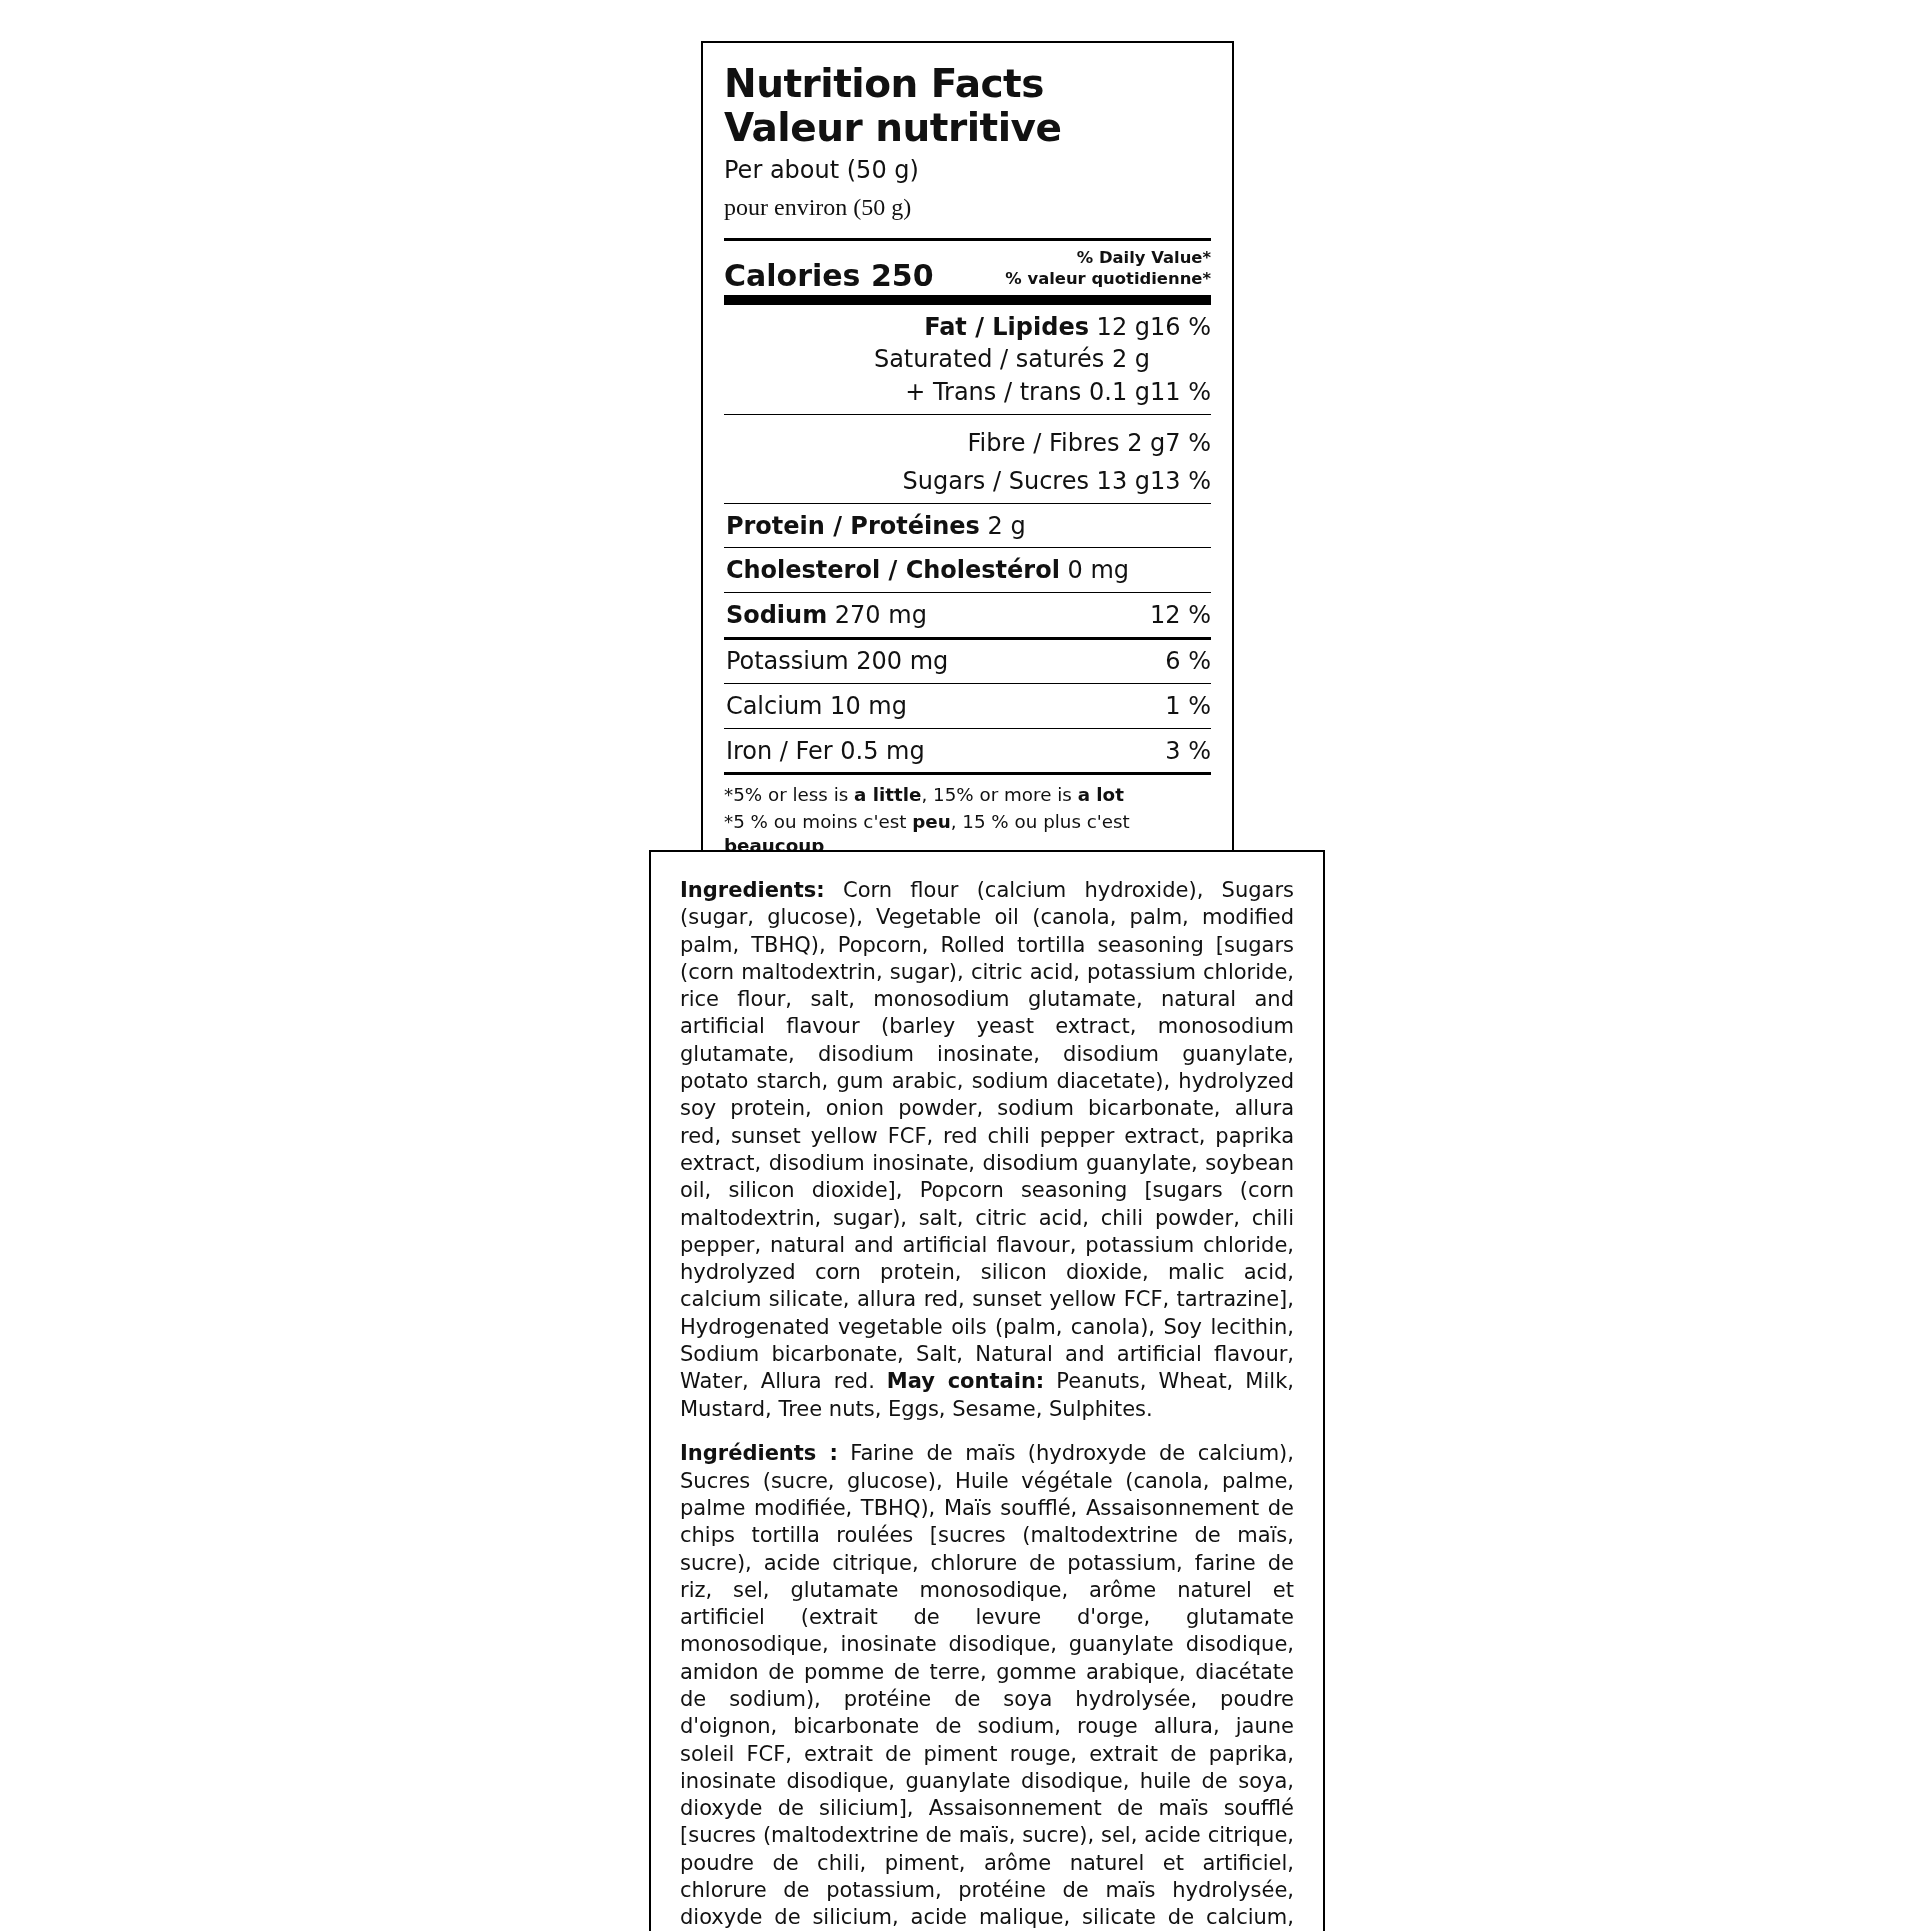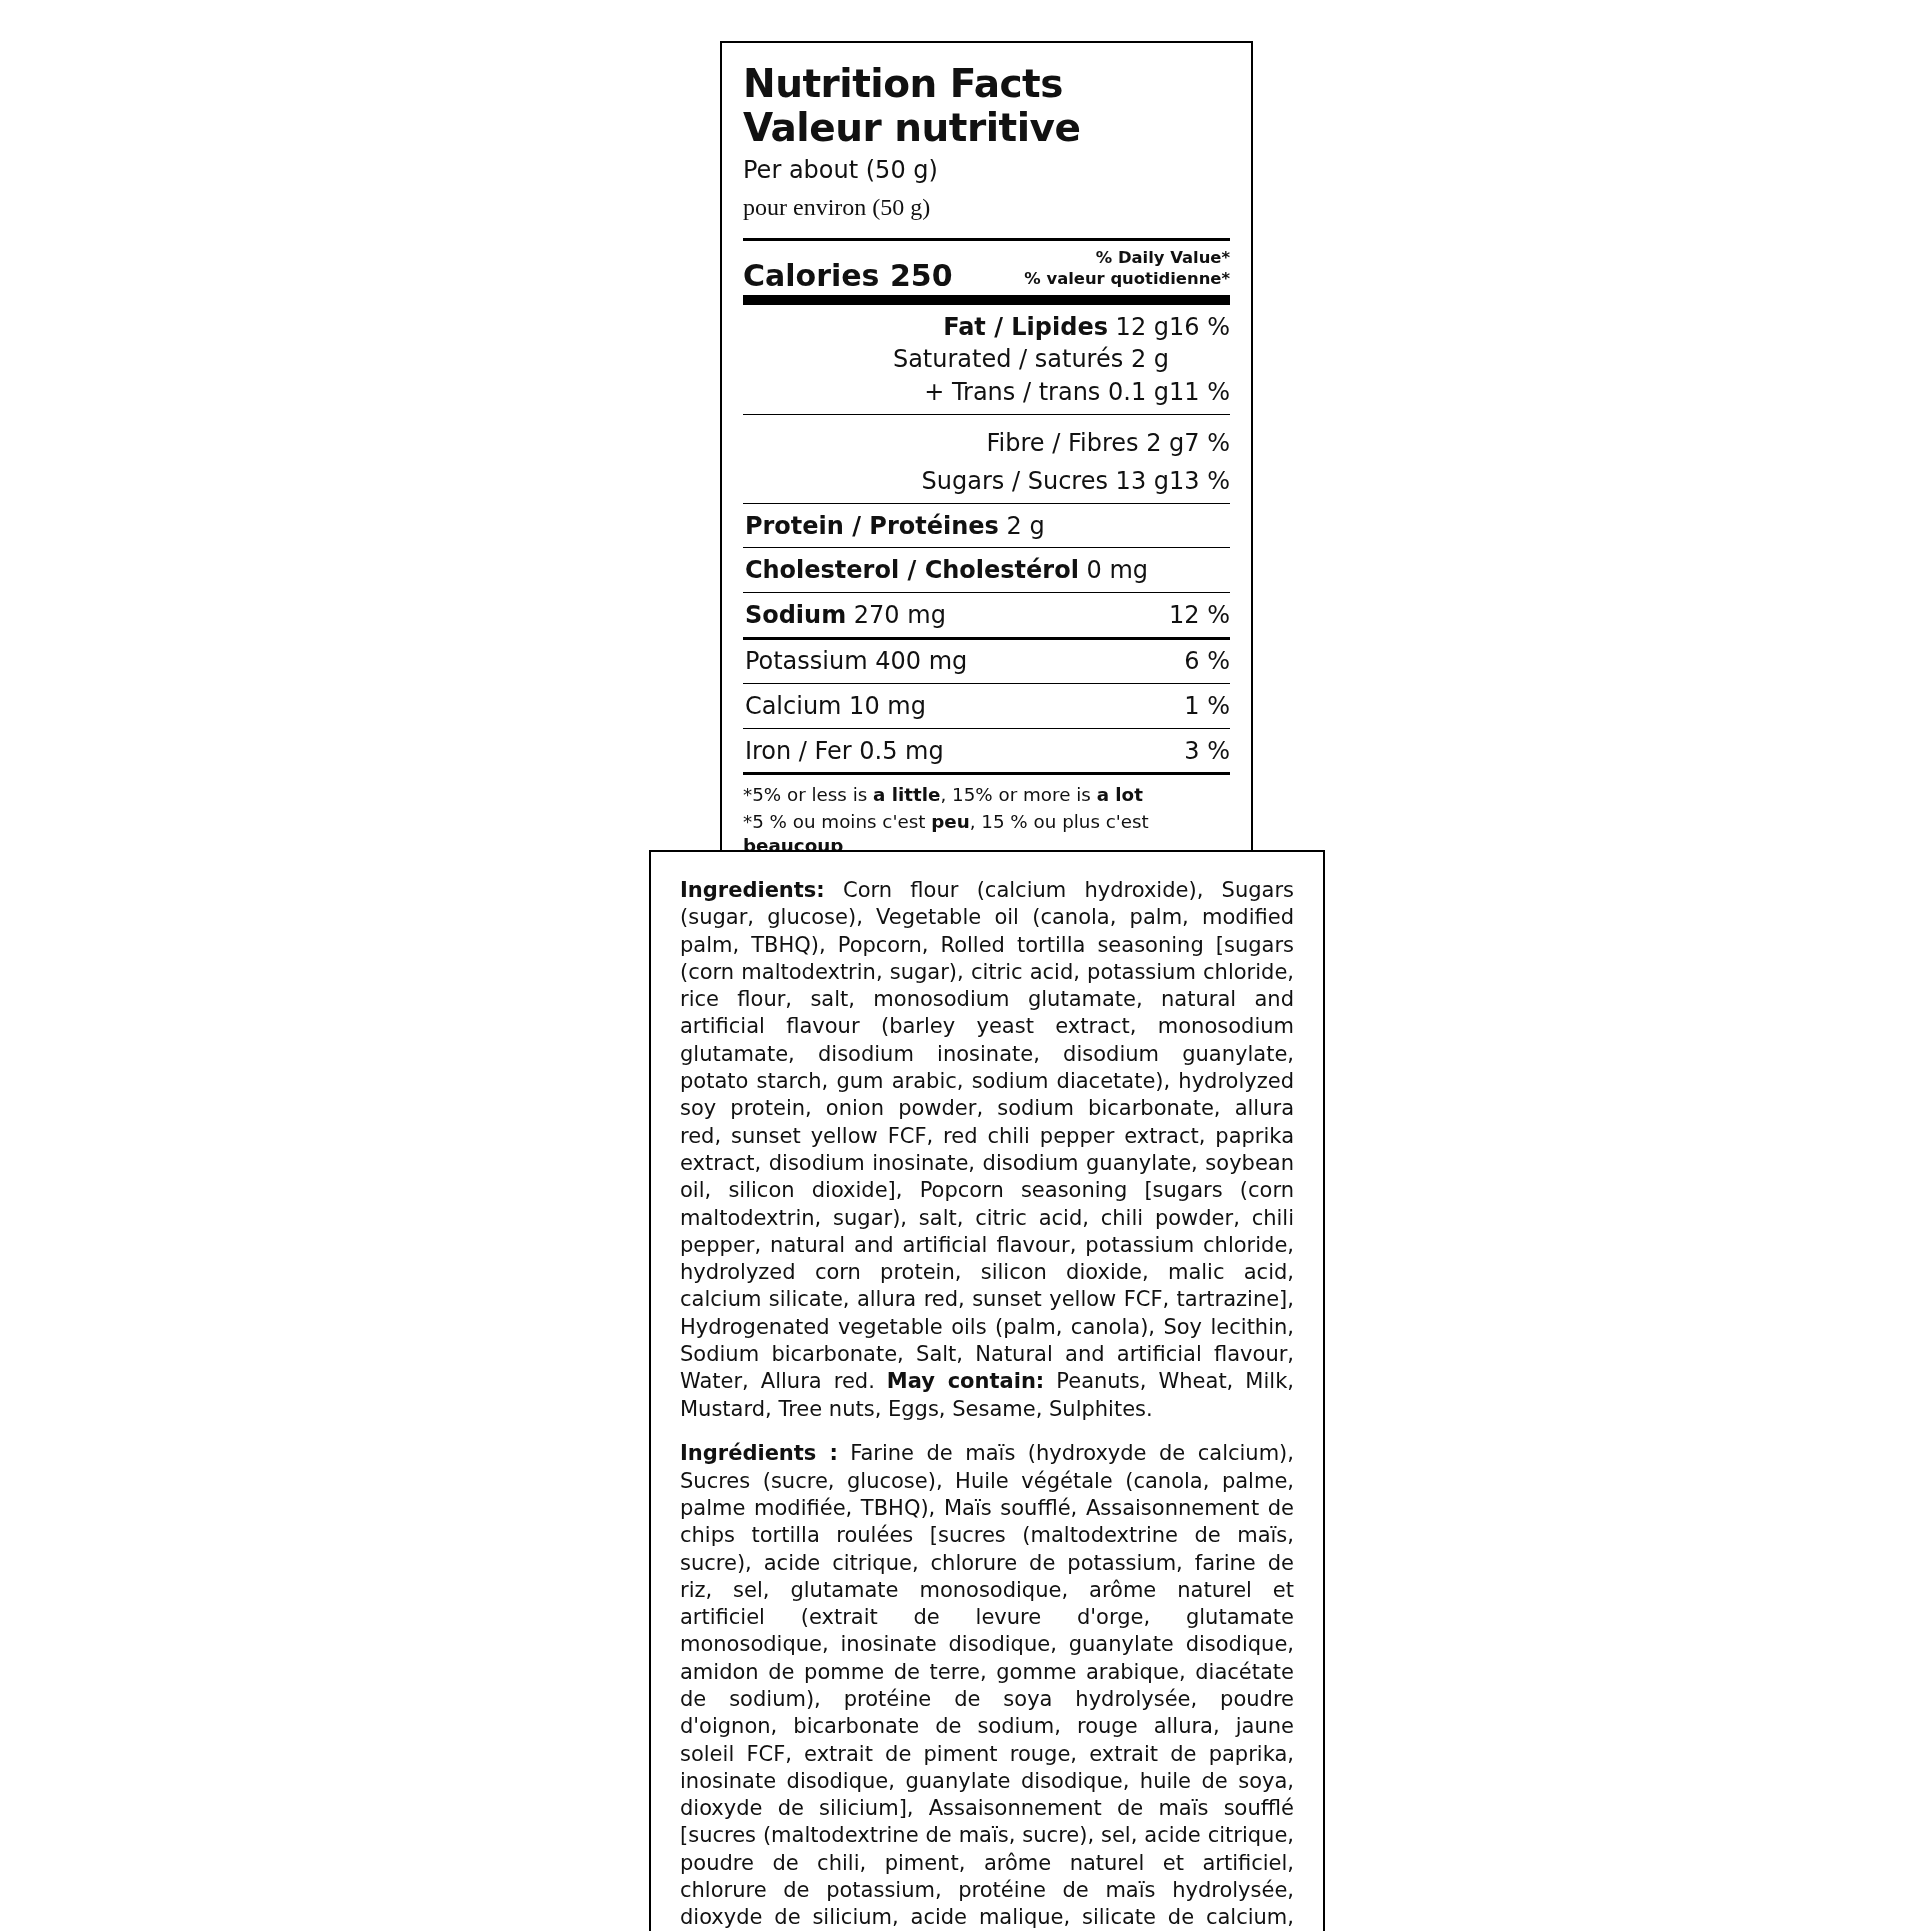--- a/index.html
+++ b/index.html
@@ -12,21 +12,21 @@
     height: 1931px;
     position: relative;
     font-family: "DejaVu Sans", sans-serif;
     color: #111111;
     overflow: hidden;
   }
 
   
   .nf-panel {
     position: absolute;
-    left: 720px;
+    left: 701px;
     top: 41px;
     width: 533px;
     border: 2.9px solid #000;
     box-sizing: border-box;
     padding: 19.3px 21px 9.7px 21px;
     background: #fff;
   }
   .nf-title-en {
     font-size: 39px;
     font-weight: bold;
@@ -193,21 +193,21 @@
   <div class="rule-thin"></div>
 
   <div class="nf-row">
     <div class="left"><b>Sodium</b> <span>270 mg</span></div>
     <div class="right">12 %</div>
   </div>
 
   <div class="rule-med"></div>
 
   <div class="nf-row">
-    <div class="left">Potassium 400 mg</div>
+    <div class="left">Potassium 200 mg</div>
     <div class="right">6 %</div>
   </div>
 
   <div class="rule-thin"></div>
 
   <div class="nf-row">
     <div class="left">Calcium 10 mg</div>
     <div class="right">1 %</div>
   </div>
 

